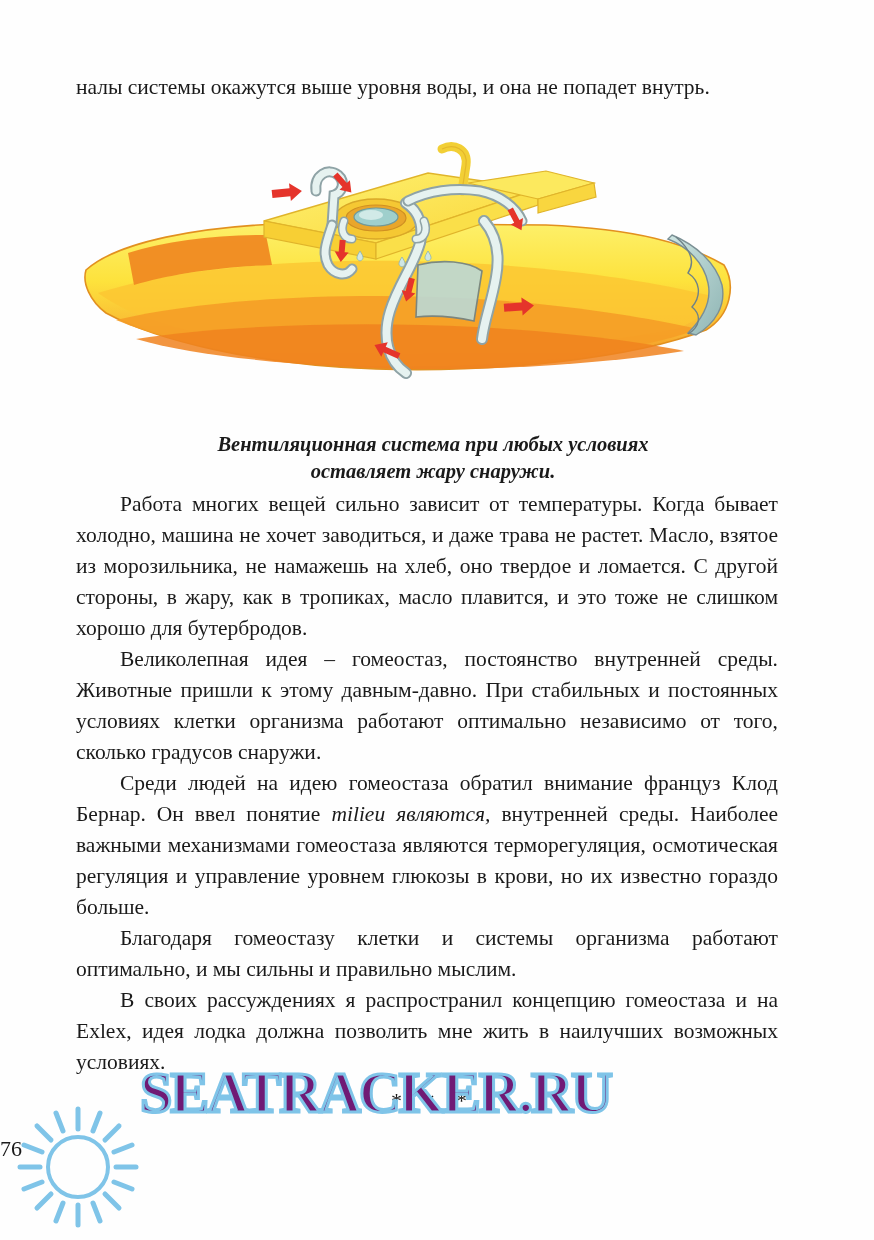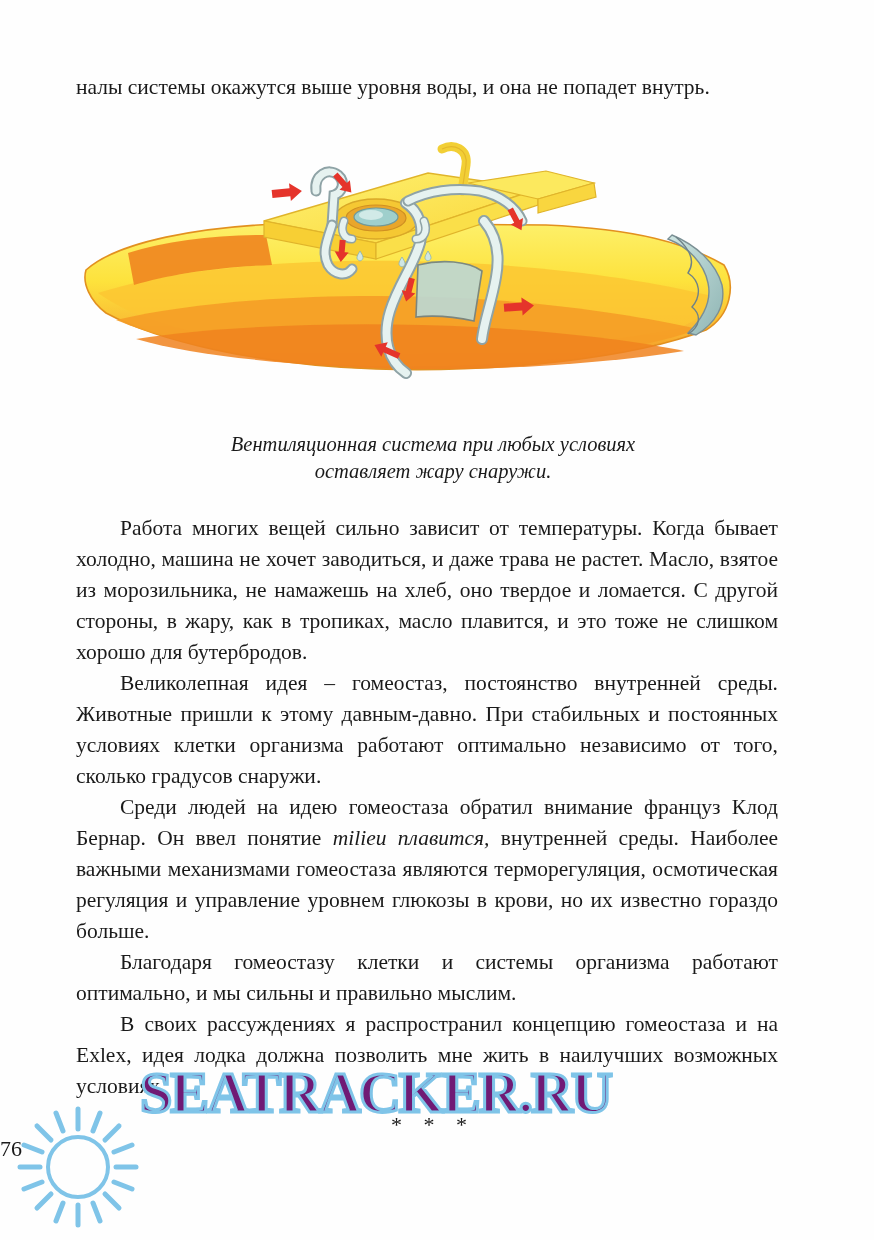--- a/index.html
+++ b/index.html
@@ -44,27 +44,27 @@
   .figure {
     position: relative;
     width: 714px;
     height: 300px;
     margin-top: 22px;
   }
   .figure svg { display: block; }
 
   .caption {
     font-style: italic;
-    font-weight: normal;
+    font-weight: bold;
     font-size: 20.5px;
     line-height: 27px;
     text-align: center;
     color: #1a1a1a;
     margin-top: 6px;
-    margin-bottom: 28px;
+    margin-bottom: 4px;
   }
 
   .stars {
     text-align: center;
     font-size: 22px;
     letter-spacing: 8px;
     margin-top: 10px;
     color: #1a1a1a;
   }
 
@@ -220,21 +220,21 @@
     </div>
 
     <div class="caption">
       <div>Вентиляционная система при любых условиях</div>
       <div>оставляет жару снаружи.</div>
     </div>
 
     <p class="body-text indent">Работа многих вещей сильно зависит от температуры. Когда бывает холодно, машина не хочет заводиться, и даже трава не растет. Масло, взятое из морозильника, не намажешь на хлеб, оно твердое и ломается. С другой стороны, в жару, как в тропиках, масло плавится, и это тоже не слишком хорошо для бутербродов.</p>
     <p class="body-text indent">Великолепная идея – гомеостаз, постоянство внутренней среды. Животные пришли к этому давным-давно. При стабильных и постоянных условиях клетки организма работают оптимально независимо от того, сколько градусов снаружи.</p>
 
-    <p class="body-text indent"><span>Среди людей на идею гомеостаза обратил внимание француз Клод Бернар. Он ввел понятие </span><i>milieu плавится,</i><span> внутренней среды. Наиболее важными механизмами гомеостаза являются терморегуляция, осмотическая регуляция и управление уровнем глюкозы в крови, но их известно гораздо больше.</span></p>
+    <p class="body-text indent"><span>Среди людей на идею гомеостаза обратил внимание француз Клод Бернар. Он ввел понятие </span><i>milieu являются,</i><span> внутренней среды. Наиболее важными механизмами гомеостаза являются терморегуляция, осмотическая регуляция и управление уровнем глюкозы в крови, но их известно гораздо больше.</span></p>
 
     <p class="body-text indent">Благодаря гомеостазу клетки и системы организма работают оптимально, и мы сильны и правильно мыслим.</p>
     <p class="body-text indent">В своих рассуждениях я распространил концепцию гомеостаза и на Exlex, идея лодка должна позволить мне жить в наилучших возможных условиях.</p>
 
     <div class="stars">* * *</div>
   </div>
 
   <div class="page-number">76</div>
 
   <div class="watermark">

